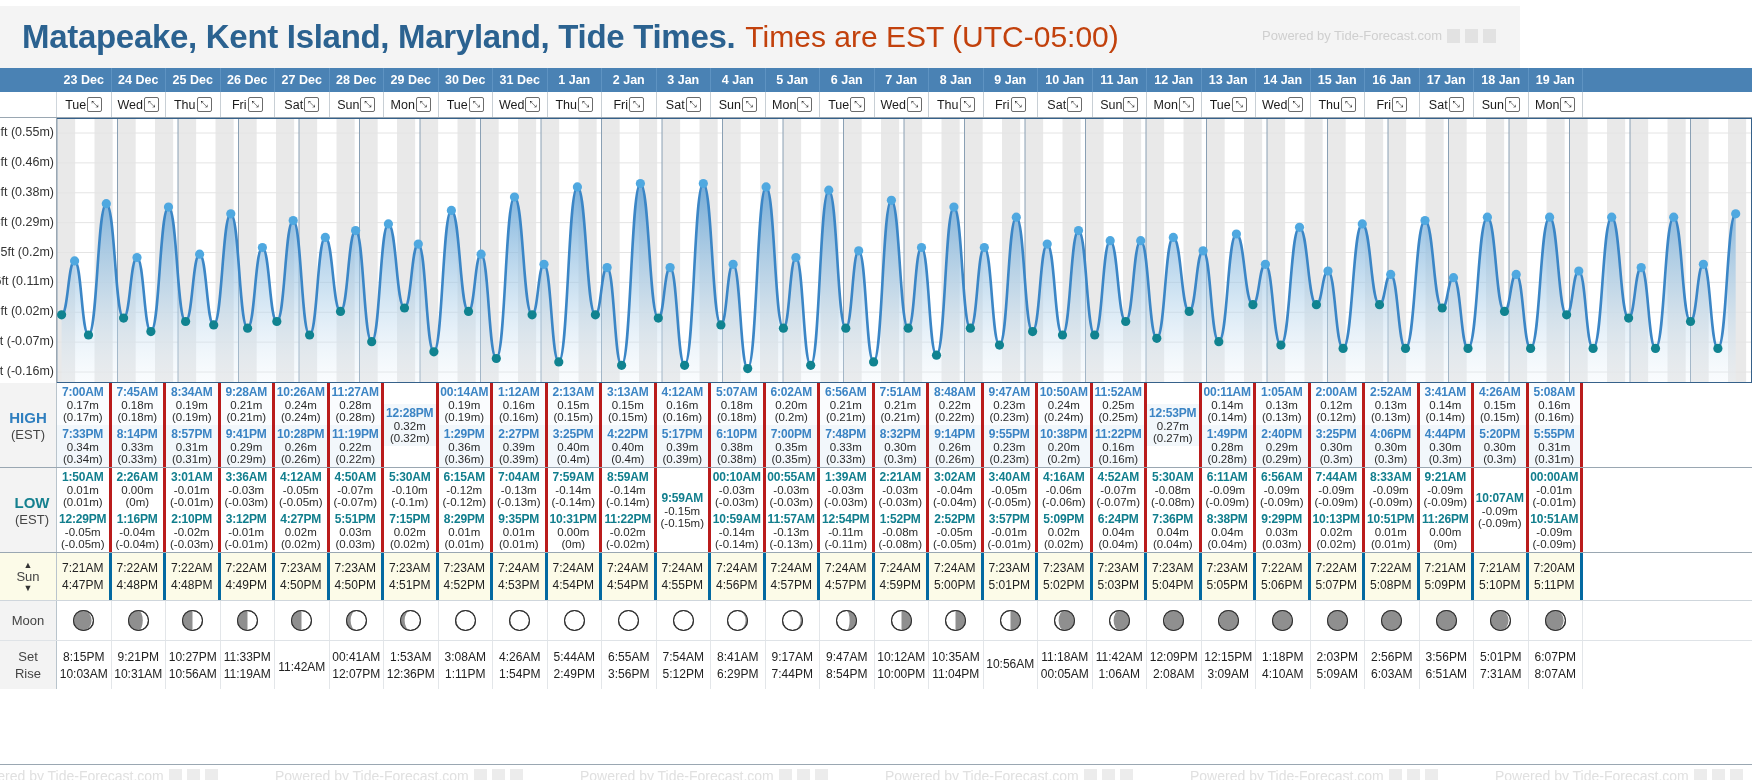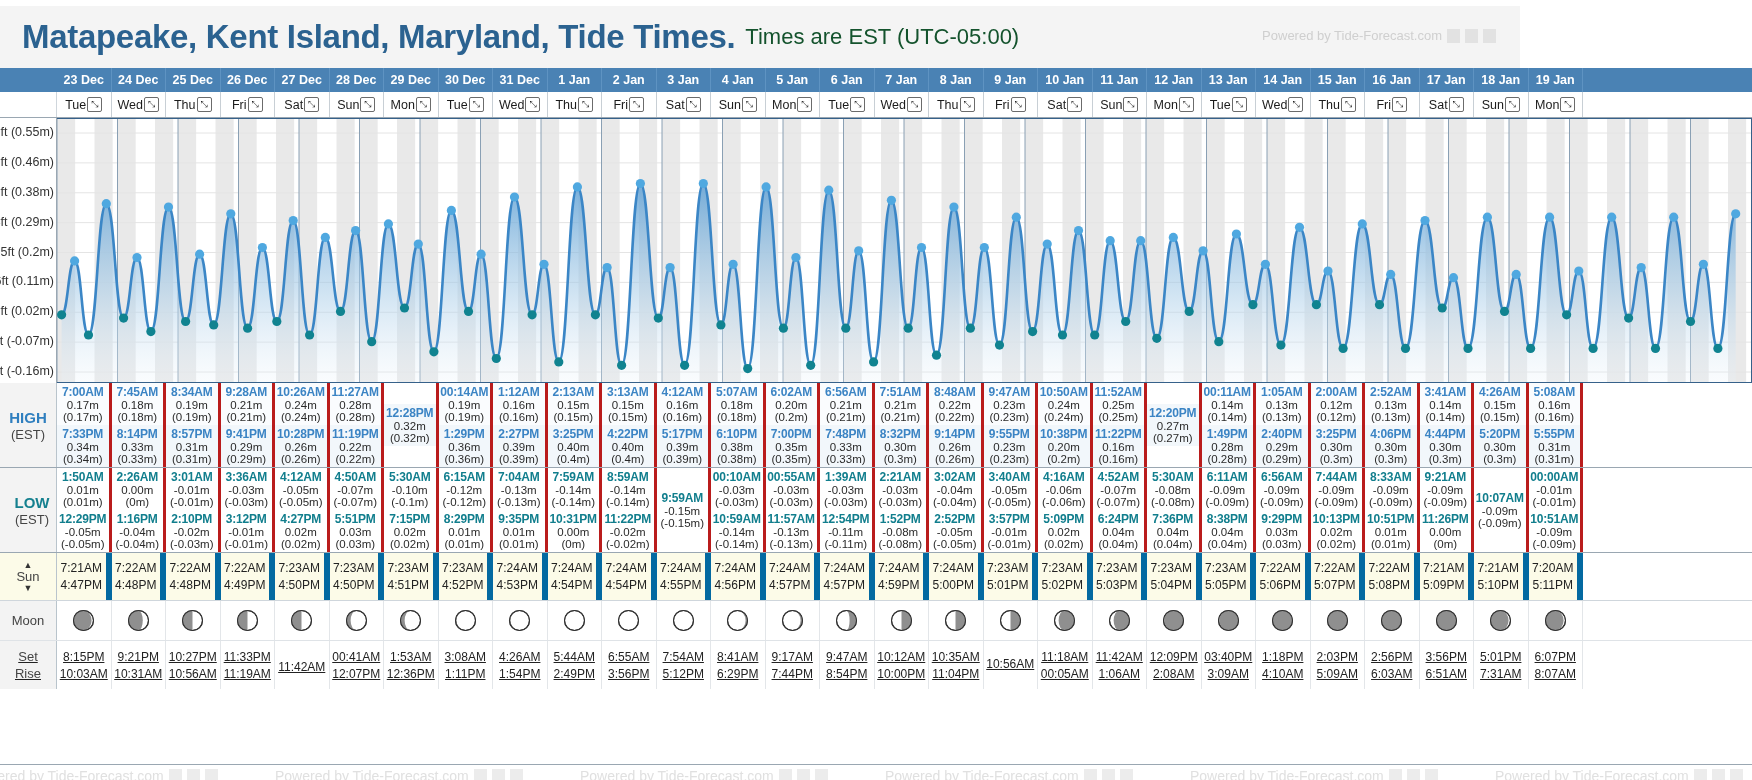--- a/index.html
+++ b/index.html
@@ -9,21 +9,21 @@
     background:#fff; color:#222;
   }
   #root { position:relative; width:1520px; height:780px;margin-top:6px; }
 
   
   .titlebar {
     height:62px; background:#f4f4f4; display:flex; align-items:center;
     padding-left:22px; position:relative; overflow:hidden;
   }
   .title-main { font-size:33px; font-weight:bold; color:#2b6290; letter-spacing:-0.3px; white-space:nowrap; }
-  .title-sub  { font-size:22px; color:#14532d; margin-left:10px; white-space:nowrap; }
+  .title-sub  { font-size:30px; color:#c2410c; margin-left:10px; white-space:nowrap; }
   .powered-top {
     position:absolute; right:24px; top:22px; font-size:13px;
     color:#cfcfcf; display:flex; align-items:center; gap:5px; white-space:nowrap;
   }
   .pw-box { width:13px; height:14px; background:#e2e2e2; display:inline-block; }
 
   
   .grid { position:relative; width:1752px; }
   .row { display:flex; width:1752px; }
   .lab {
@@ -84,32 +84,32 @@
   .hi .ev:nth-child(odd) { background:#fafcfe; }
   .hi .ev:nth-child(even){ background:#f2f7fb; }
   .lo .ev { background:#fff; }
   .ev.empty { visibility:hidden; }
   .single { justify-content:center;text-align:center; }
 
   
   .sunrow { height:48px; border-bottom:1px solid #cfd6dc; }
   .sunrow .lab { background:#fcfbe8; font-size:13px; }
   .sunrow .lab .ar { font-size:9px; line-height:8px; color:#333; }
-  .scell { width:54.5px; min-width:54.5px; background:#fcfbe8; border-right:6px solid #0369a1;
+  .scell { width:54.5px; min-width:54.5px; background:#fcfbe8; border-right:3px solid #0369a1;
            display:flex; flex-direction:column; align-items:center; justify-content:center;
            font-size:12px; color:#222; gap:3px; }
 
   
   .moonrow { height:40px; border-bottom:1px solid #dfe3e7; }
   .moonrow .lab { background:#f3f3f3; font-size:13px; }
   .mcell { width:54.5px; min-width:54.5px; display:flex; align-items:center;
            justify-content:center; border-right:1px solid #e3e6e9; background:#fff; }
   .moonicon { width:23px; height:23px; }
 
-  .setrow { height:48px;text-decoration:underline; }
+  .setrow { height:48px; }
   .setrow .lab { background:#f3f3f3; font-size:13px; }
   .setrow .lab .two { line-height:17px; }
   .rcell { width:54.5px; min-width:54.5px; background:#fff; border-right:1px solid #e3e6e9;
            display:flex; flex-direction:column; align-items:center; justify-content:center;
            font-size:12px; color:#222; gap:3px; }
 
   
   .footer {
     position:absolute; left:0; bottom:0; width:1752px; height:22px;
     border-top:1px solid #9aa7b2; background:#fff; overflow:hidden;
@@ -756,21 +756,21 @@
             </div>
             <div class="ev">
               <div class="t">11:22PM</div>
               <div class="v">0.16m</div>
               <div class="v">(0.16m)</div>
             </div>
           </div>
           <div class="tcell">
             <div class="ev empty"></div>
             <div class="ev single">
-              <div class="t">12:20PM</div>
+              <div class="t">12:53PM</div>
               <div class="v">0.27m</div>
               <div class="v">(0.27m)</div>
             </div>
             <div class="ev empty"></div>
           </div>
           <div class="tcell">
             <div class="ev">
               <div class="t">00:11AM</div>
               <div class="v">0.14m</div>
               <div class="v">(0.14m)</div>
@@ -1605,21 +1605,21 @@
           </div>
           <div class="rcell">
             <div>11:42AM</div>
             <div>1:06AM</div>
           </div>
           <div class="rcell">
             <div>12:09PM</div>
             <div>2:08AM</div>
           </div>
           <div class="rcell">
-            <div>03:40PM</div>
+            <div>12:15PM</div>
             <div>3:09AM</div>
           </div>
           <div class="rcell">
             <div>1:18PM</div>
             <div>4:10AM</div>
           </div>
           <div class="rcell">
             <div>2:03PM</div>
             <div>5:09AM</div>
           </div>

